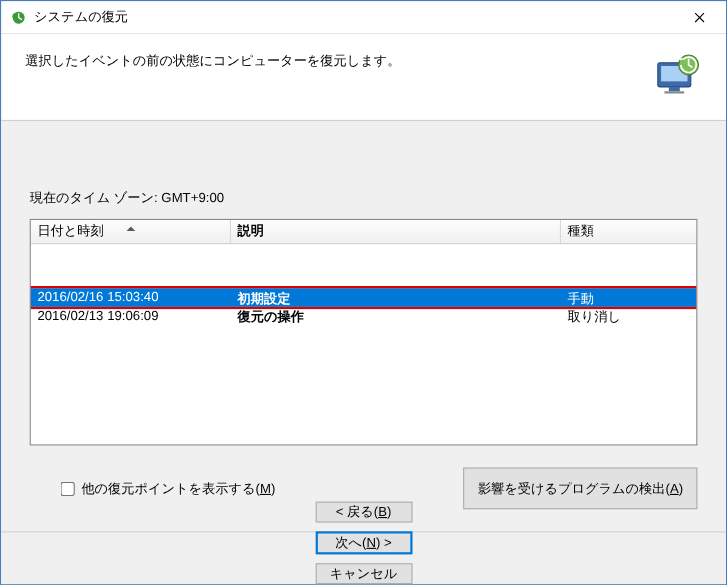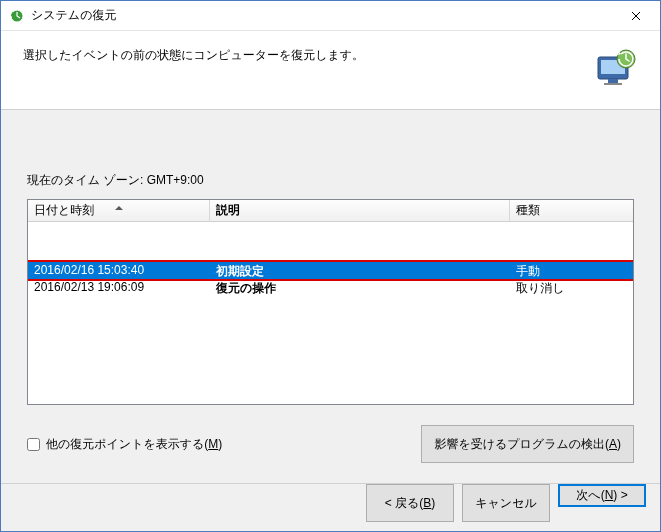--- a/index.html
+++ b/index.html
@@ -96,44 +96,46 @@
     z-index: 5;
     position: relative;
     margin-top: 40px;
   }
   .td { padding: 1px 6px; font-size: 12px; white-space: nowrap; overflow: hidden; }
   .lower-row {
     display: flex;
     align-items: center;
     justify-content: space-between;
     margin-top: 20px;
+    margin-left: 28px;
   }
   .checkbox-wrap { display: flex; align-items: center; gap: 6px; }
   .checkbox-wrap input { width: 13px; height: 13px; margin: 0; }
   .btn {
     min-width: 88px;
     height: 38px;
     padding: 0 12px;
     background: #e1e1e1;
     border: 1px solid #adadad;
     font-family: inherit;
     font-size: 12px;
     cursor: pointer;
   }
   .btn.default { border: 2px solid #0078d7; padding: 0 11px; height: 23px; }
   .btn.long { min-width: 188px; }
   .footer {
     border-top: 1px solid #d0d0d0;
     height: 48px;
     background: #f0f0f0;
     display: flex;
-    align-items: flex-start;
+    align-items: center;
     justify-content: flex-end;
     gap: 8px;
     padding: 0 14px;
+    flex-direction: column;
   }
   .underline-letter { text-decoration: underline; }
 </style>
 </head>
 <body>
 
 <div class="window">
 
   <div class="titlebar">
     <span class="icon">
@@ -208,19 +210,19 @@
       <button class="btn long">
         <span>影響を受けるプログラムの検出(</span><span class="underline-letter">A</span><span>)</span>
       </button>
     </div>
   </div>
 
   <div class="footer">
     <button class="btn">
       <span>&lt; 戻る(</span><span class="underline-letter">B</span><span>)</span>
     </button>
-    <button class="btn">キャンセル</button>
     <button class="btn default">
       <span>次へ(</span><span class="underline-letter">N</span><span>) &gt;</span>
     </button>
+    <button class="btn">キャンセル</button>
   </div>
 
 </div>
 
 </body></html>

